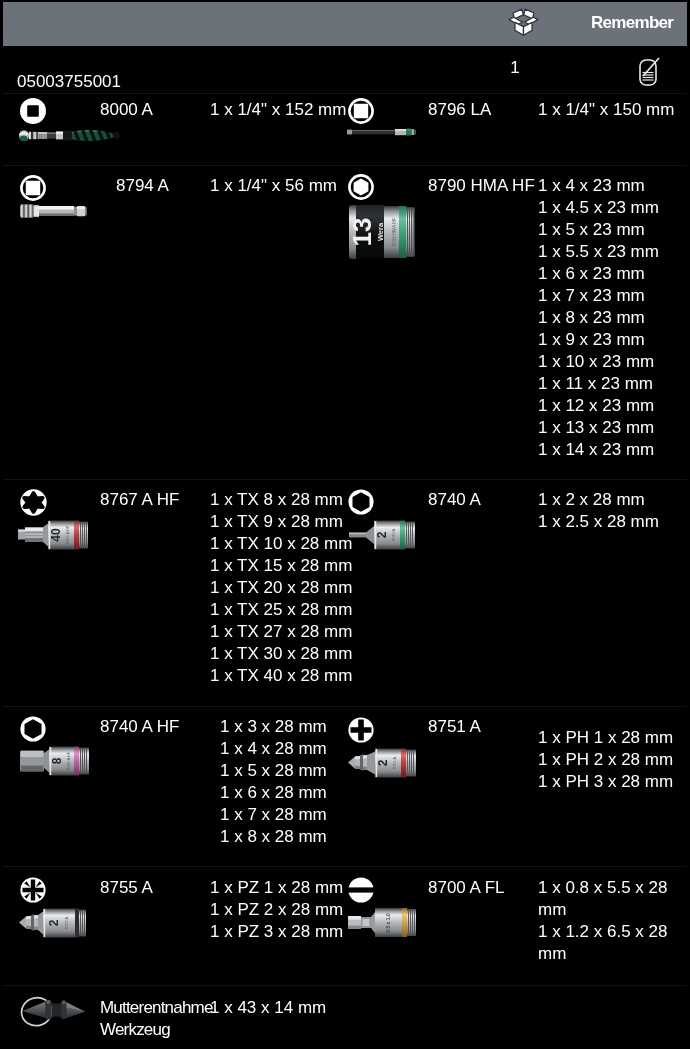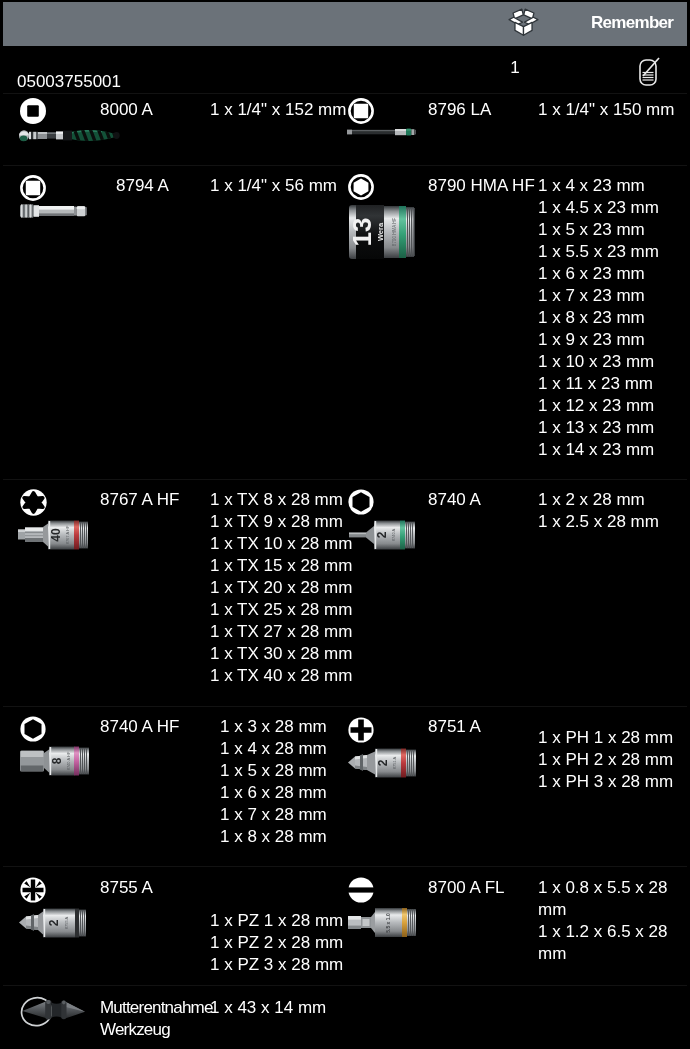--- a/index.html
+++ b/index.html
@@ -342,21 +342,21 @@
   <rect x="61" y="1.5" width="7" height="27" fill="url(#chrome)"></rect>
   <g stroke="#505356" stroke-width="1">
     <line x1="62.5" y1="2" x2="62.5" y2="28"></line>
       <line x1="64.5" y1="2" x2="64.5" y2="28"></line>
     <line x1="66.5" y1="2" x2="66.5" y2="28"></line>
   </g>
 </svg>
 
 <div class="t" style="left:100px;top:877px;">8755 A</div>
 
-<div class="list" style="left:210px;top:877px;margin-top:33px;">1 x PZ 1 x 28 mm<br>1 x PZ 2 x 28 mm<br>1 x PZ 3 x 28 mm</div>
+<div class="list" style="left:210px;top:877px;">1 x PZ 1 x 28 mm<br>1 x PZ 2 x 28 mm<br>1 x PZ 3 x 28 mm</div>
 
 <svg style="position:absolute;left:348px;top:877px;" width="26" height="26" viewBox="0 0 26 26">
   <circle cx="13" cy="13" r="12.6" fill="#fff"></circle>
   <rect x="0" y="10.4" width="26" height="5.2" fill="#000"></rect>
 </svg>
 
 <svg style="position:absolute;left:346px;top:907px;" width="70" height="31" viewBox="0 0 70 31">
   <rect x="2" y="9" width="13" height="13" rx="1" fill="#babdc0"></rect>
   <rect x="2" y="9" width="13" height="3.6" fill="#e4e6e7"></rect>
   <rect x="2" y="18.6" width="13" height="3.4" fill="#84888b"></rect>

